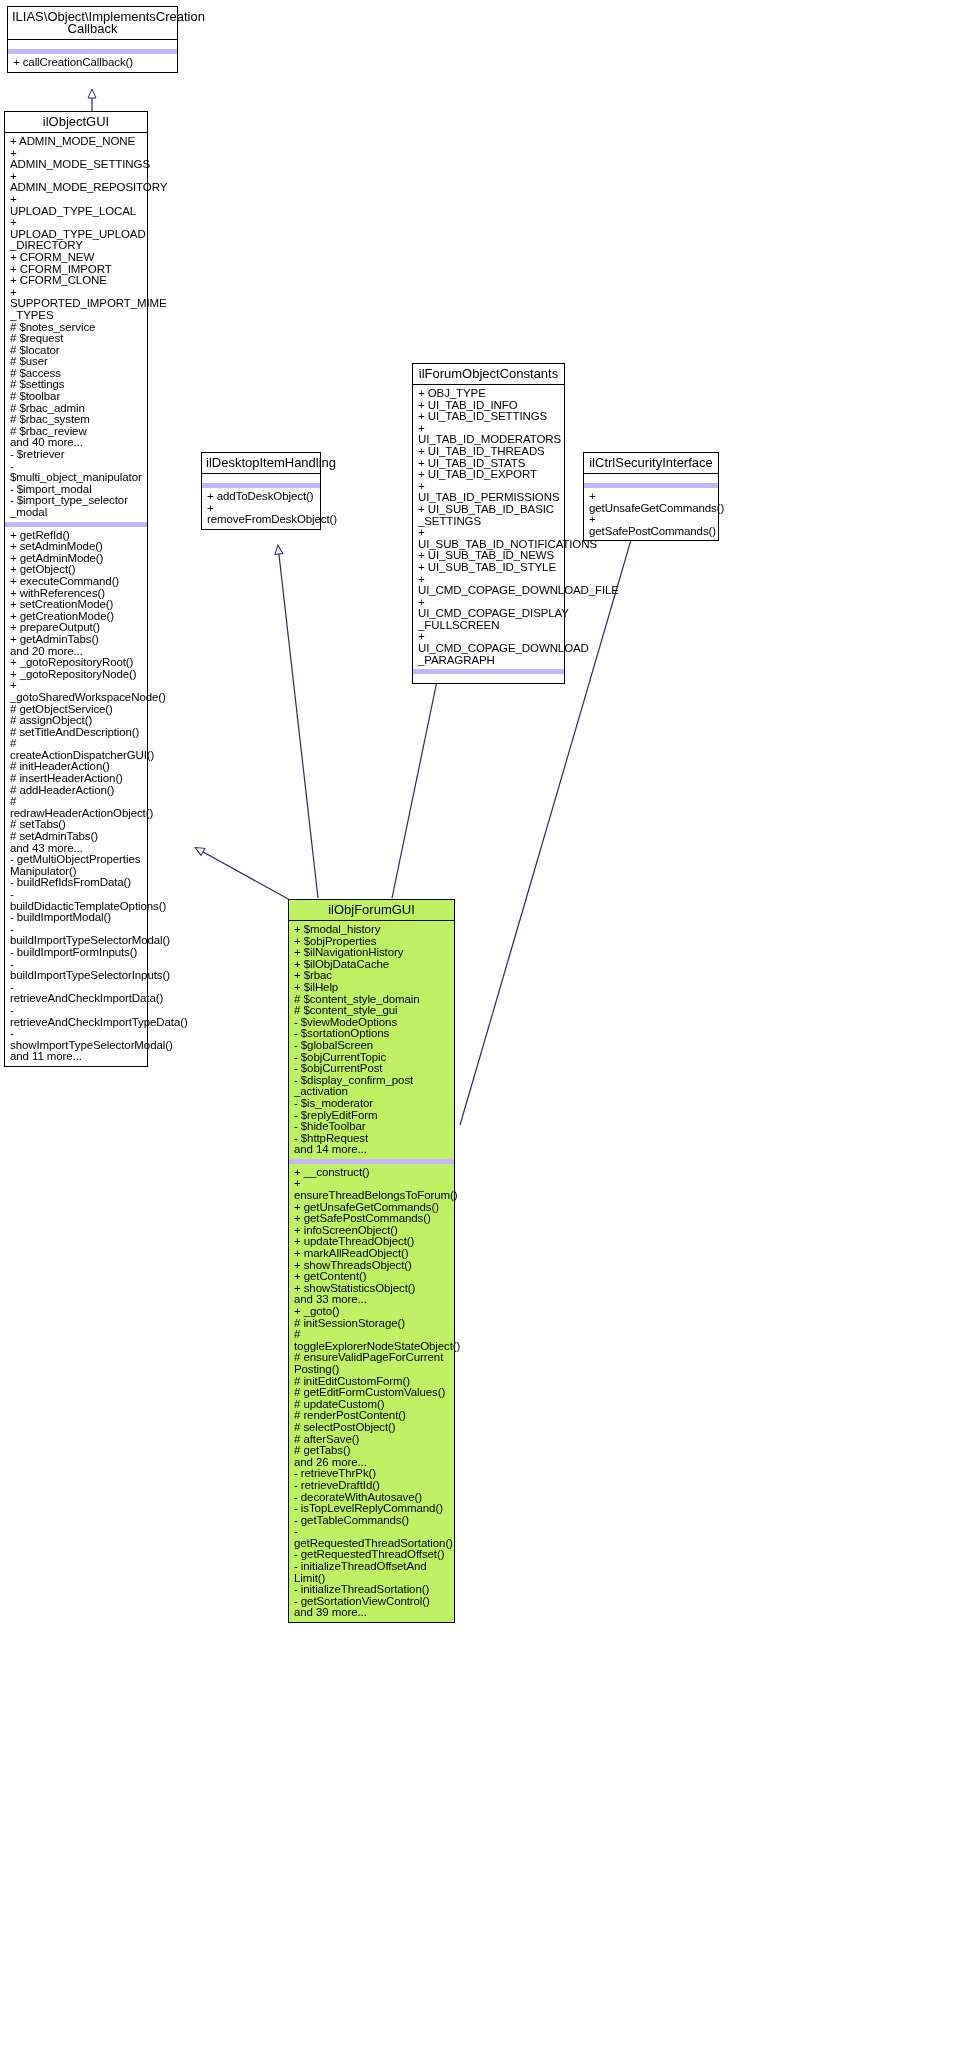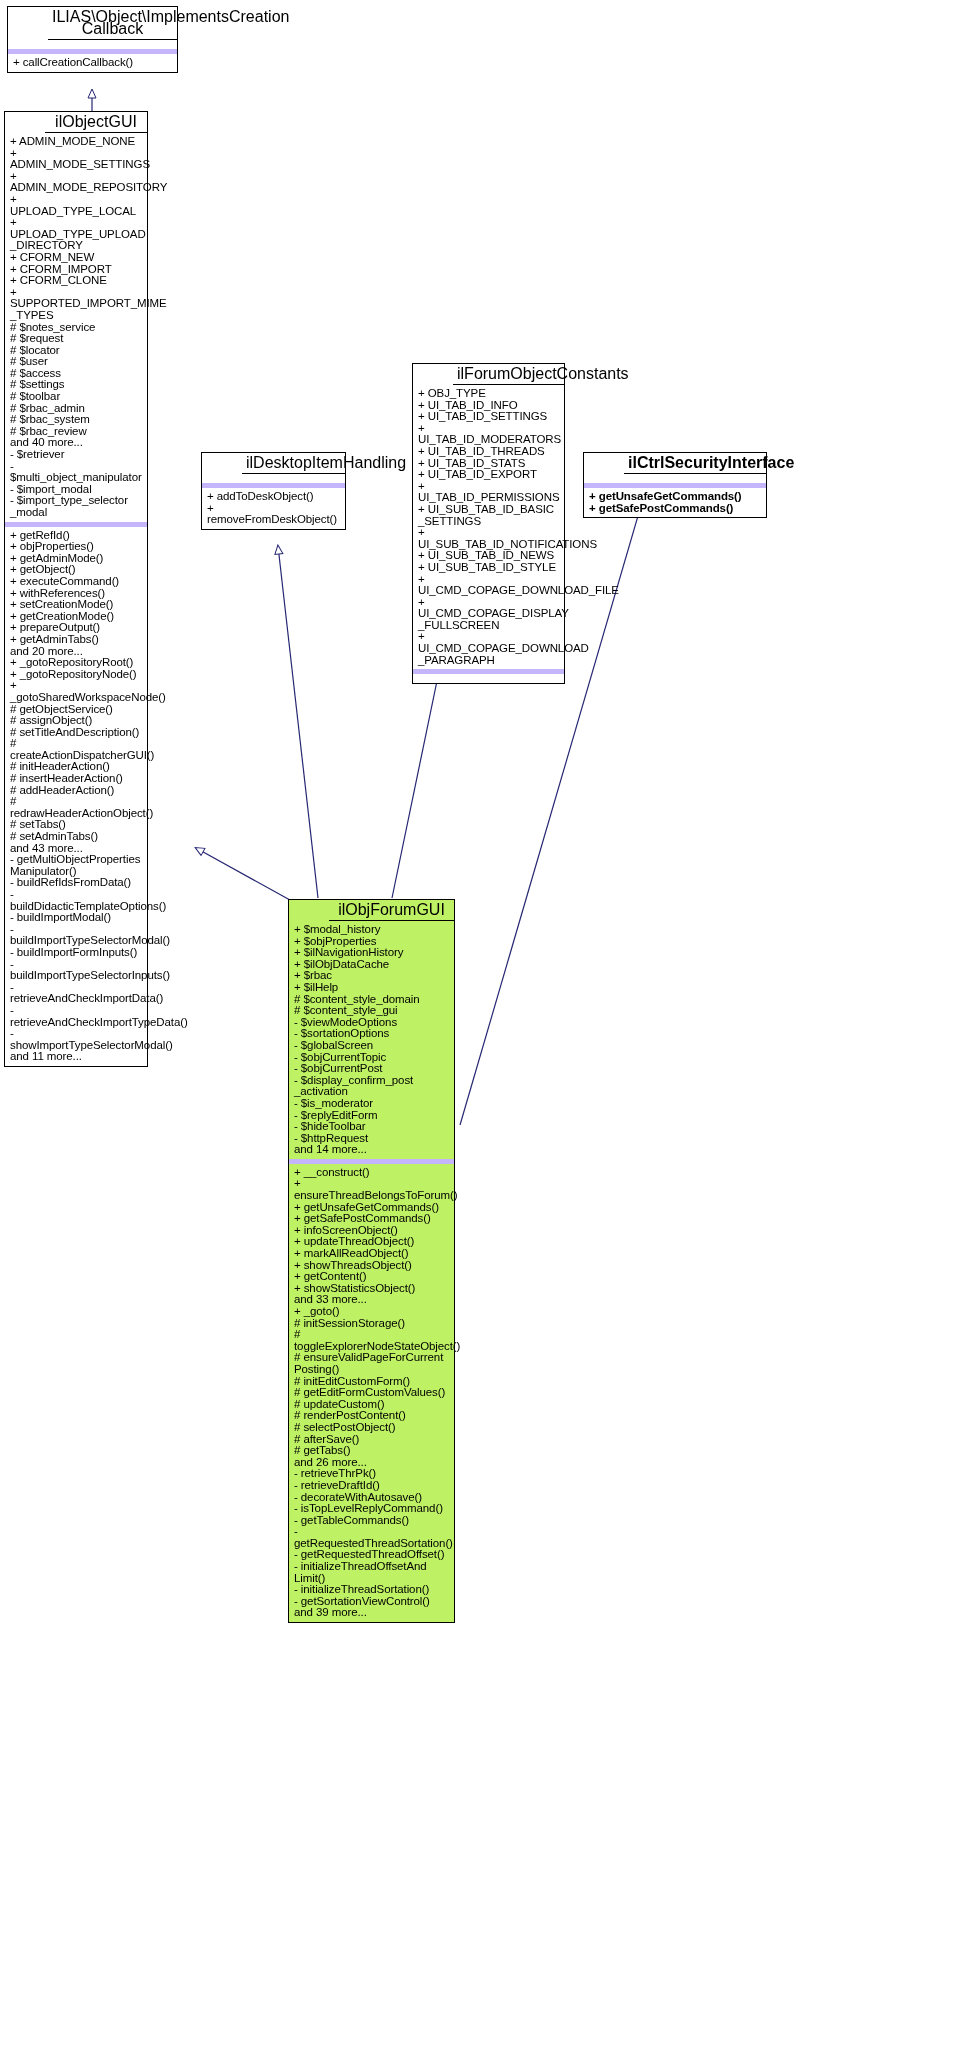--- a/index.html
+++ b/index.html
@@ -17,25 +17,24 @@
     background:#ffffff;
     box-sizing:border-box;
     font-size:11.5px;
     line-height:11.6px;
     color:#000000;
   }
   .node.highlight{background:#bef264;}
   .node .title{
     text-align:center;
     padding:4px 4px 4px 4px;
-    font-size:16px;
+    font-size:13px;
     line-height:12px;
     border-bottom:1px solid #000000;
     white-space:pre-line;
-    margin-left:40px;
   }
   .node .compartment{
     border-bottom:5px solid #c4b5fd;
     padding:3px 2px 3px 5px;
   }
   .node .compartment:last-child{border-bottom:none;}
   .node .compartment.empty{height:9px;padding:0;}
   .node .compartment .row{
     white-space:pre-line;
     padding:0;
@@ -101,21 +100,21 @@
         <div class="row"># $rbac_review</div>
         <div class="row">and 40 more...</div>
         <div class="row">- $retriever</div>
         <div class="row">- $multi_object_manipulator</div>
         <div class="row">- $import_modal</div>
         <div class="row">- $import_type_selector
 _modal</div>
       </div>
     <div class="compartment" id="c-objgui-ops">
         <div class="row">+ getRefId()</div>
-        <div class="row">+ objProperties()</div>
+        <div class="row">+ setAdminMode()</div>
         <div class="row">+ getAdminMode()</div>
         <div class="row">+ getObject()</div>
         <div class="row">+ executeCommand()</div>
         <div class="row">+ withReferences()</div>
         <div class="row">+ setCreationMode()</div>
         <div class="row">+ getCreationMode()</div>
         <div class="row">+ prepareOutput()</div>
         <div class="row">+ getAdminTabs()</div>
         <div class="row">and 20 more...</div>
         <div class="row">+ _gotoRepositoryRoot()</div>
@@ -140,21 +139,21 @@
         <div class="row">- buildImportTypeSelectorModal()</div>
         <div class="row">- buildImportFormInputs()</div>
         <div class="row">- buildImportTypeSelectorInputs()</div>
         <div class="row">- retrieveAndCheckImportData()</div>
         <div class="row">- retrieveAndCheckImportTypeData()</div>
         <div class="row">- showImportTypeSelectorModal()</div>
         <div class="row">and 11 more...</div>
       </div>
   </div>
 
-  <div class="node" id="n-desk" style="left:201px;top:452px;width:145px;">
+  <div class="node" id="n-desk" style="left:201px;top:452px;width:120px;">
     <div class="title">ilDesktopItemHandling</div>
     <div class="compartment empty"></div>
     <div class="compartment" id="c-desk-ops">
         <div class="row">+ addToDeskObject()</div>
         <div class="row">+ removeFromDeskObject()</div>
       </div>
   </div>
 
   <div class="node" id="n-const" style="left:412px;top:363px;width:153px;">
     <div class="title">ilForumObjectConstants</div>
@@ -174,21 +173,21 @@
         <div class="row">+ UI_SUB_TAB_ID_STYLE</div>
         <div class="row">+ UI_CMD_COPAGE_DOWNLOAD_FILE</div>
         <div class="row">+ UI_CMD_COPAGE_DISPLAY
 _FULLSCREEN</div>
         <div class="row">+ UI_CMD_COPAGE_DOWNLOAD
 _PARAGRAPH</div>
       </div>
     <div class="compartment empty"></div>
   </div>
 
-  <div class="node" id="n-ctrl" style="left:583px;top:452px;width:184px;font-weight:bold;">
+  <div class="node" id="n-ctrl" style="left:583px;top:452px;width:136px;">
     <div class="title">ilCtrlSecurityInterface</div>
     <div class="compartment empty"></div>
     <div class="compartment" id="c-ctrl-ops">
         <div class="row">+ getUnsafeGetCommands()</div>
         <div class="row">+ getSafePostCommands()</div>
       </div>
   </div>
 
   <div class="node highlight" id="n-forumgui" style="left:288px;top:899px;width:167px;">
     <div class="title">ilObjForumGUI</div>

